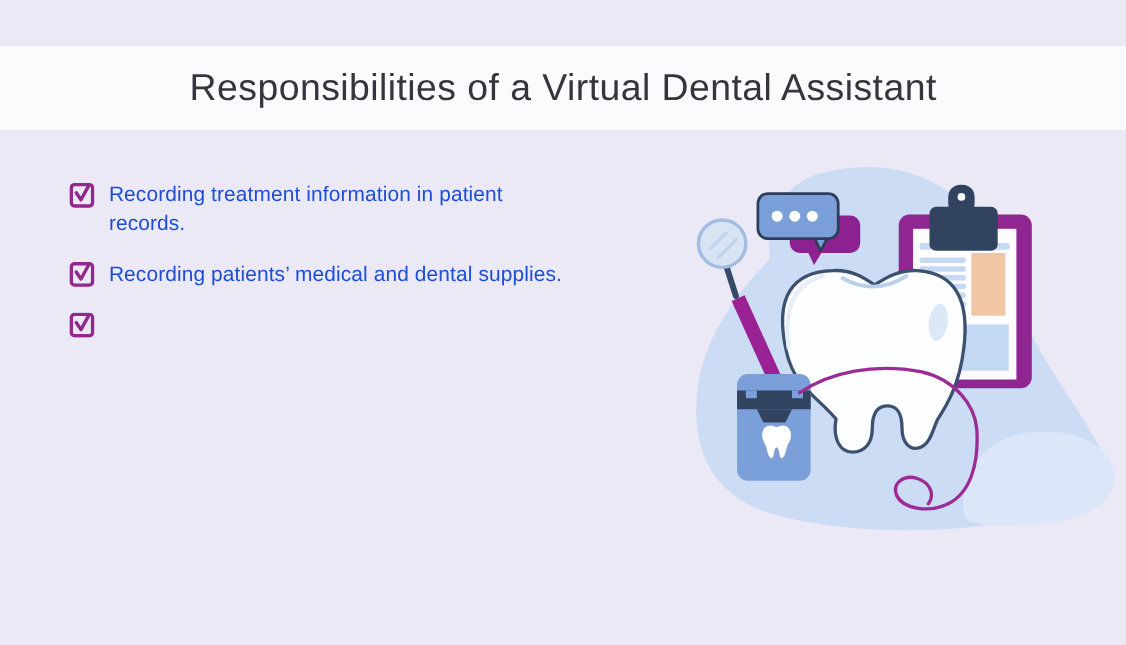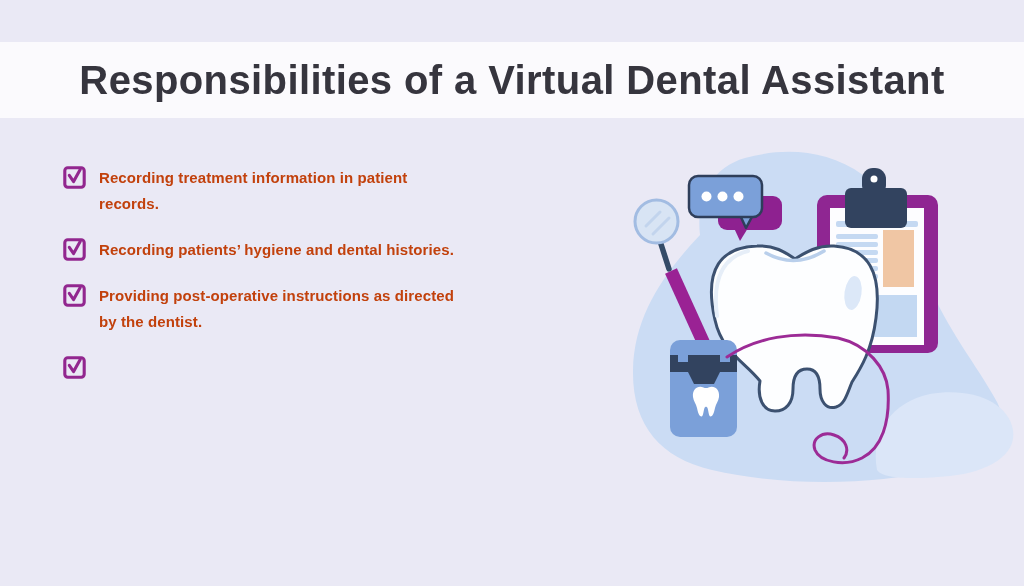--- a/index.html
+++ b/index.html
@@ -8,33 +8,33 @@
     width:1024px; height:586px; position:relative; overflow:hidden;
     background:#eae9f5;
     font-family:"Liberation Sans", sans-serif;
   }
   .banner {
     position:absolute; left:0; top:42px; width:1024px; height:76px;
     background:#fbfafd;
     display:flex; align-items:center; justify-content:center;
   }
   .page-title {
-    font-size:40px; font-weight:700; color:#36353e; letter-spacing:.4px;
+    font-size:34px; font-weight:400; color:#36353e; letter-spacing:.4px;
     margin:0;
   }
   .checklist {
     position:absolute; left:63px; top:165px; width:510px;
     list-style:none; margin:0; padding:0;
     display:flex; flex-direction:column; gap:20px;
   }
   .check-item { display:flex; align-items:flex-start; gap:13px; }
   .checkbox-icon { flex:0 0 auto; margin-top:1px; }
   .item-text {
-    font-size:15px; line-height:26px; color:#c2410c;
-    white-space:pre-line; letter-spacing:.1px;font-weight:bold;
+    font-size:19px; line-height:26px; color:#1d4ed8;
+    white-space:pre-line; letter-spacing:.1px;
   }
   .illustration { position:absolute; left:620px; top:140px; }
 </style>
 </head>
 <body>
 
 <header class="banner">
   <h1 class="page-title">Responsibilities of a Virtual Dental Assistant</h1>
 </header>
 
@@ -45,29 +45,21 @@
         <path d="M6.3 9.3 L10.6 15.6 L17.2 3.6" fill="none" stroke="#92278f" stroke-width="3.1" stroke-linecap="round" stroke-linejoin="round"></path>
       </svg>
     <span class="item-text">Recording treatment information in patient
 records.</span>
   </li>
   <li class="check-item">
     <svg class="checkbox-icon" width="23" height="23" viewBox="0 0 23 23">
         <rect x="1.8" y="1.8" width="19.4" height="19.4" rx="3" fill="none" stroke="#92278f" stroke-width="3.1"></rect>
         <path d="M6.3 9.3 L10.6 15.6 L17.2 3.6" fill="none" stroke="#92278f" stroke-width="3.1" stroke-linecap="round" stroke-linejoin="round"></path>
       </svg>
-    <span class="item-text">Recording patients’ hygiene and dental histories.</span>
-  </li>
-  <li class="check-item">
-    <svg class="checkbox-icon" width="23" height="23" viewBox="0 0 23 23">
-        <rect x="1.8" y="1.8" width="19.4" height="19.4" rx="3" fill="none" stroke="#92278f" stroke-width="3.1"></rect>
-        <path d="M6.3 9.3 L10.6 15.6 L17.2 3.6" fill="none" stroke="#92278f" stroke-width="3.1" stroke-linecap="round" stroke-linejoin="round"></path>
-      </svg>
-    <span class="item-text">Providing post-operative instructions as directed
-by the dentist.</span>
+    <span class="item-text">Recording patients’ medical and dental supplies.</span>
   </li>
   <li class="check-item">
     <svg class="checkbox-icon" width="23" height="23" viewBox="0 0 23 23">
         <rect x="1.8" y="1.8" width="19.4" height="19.4" rx="3" fill="none" stroke="#92278f" stroke-width="3.1"></rect>
         <path d="M6.3 9.3 L10.6 15.6 L17.2 3.6" fill="none" stroke="#92278f" stroke-width="3.1" stroke-linecap="round" stroke-linejoin="round"></path>
       </svg>
   </li>
 </ul>
 
 <svg class="illustration" width="400" height="360" viewBox="0 0 400 360">

